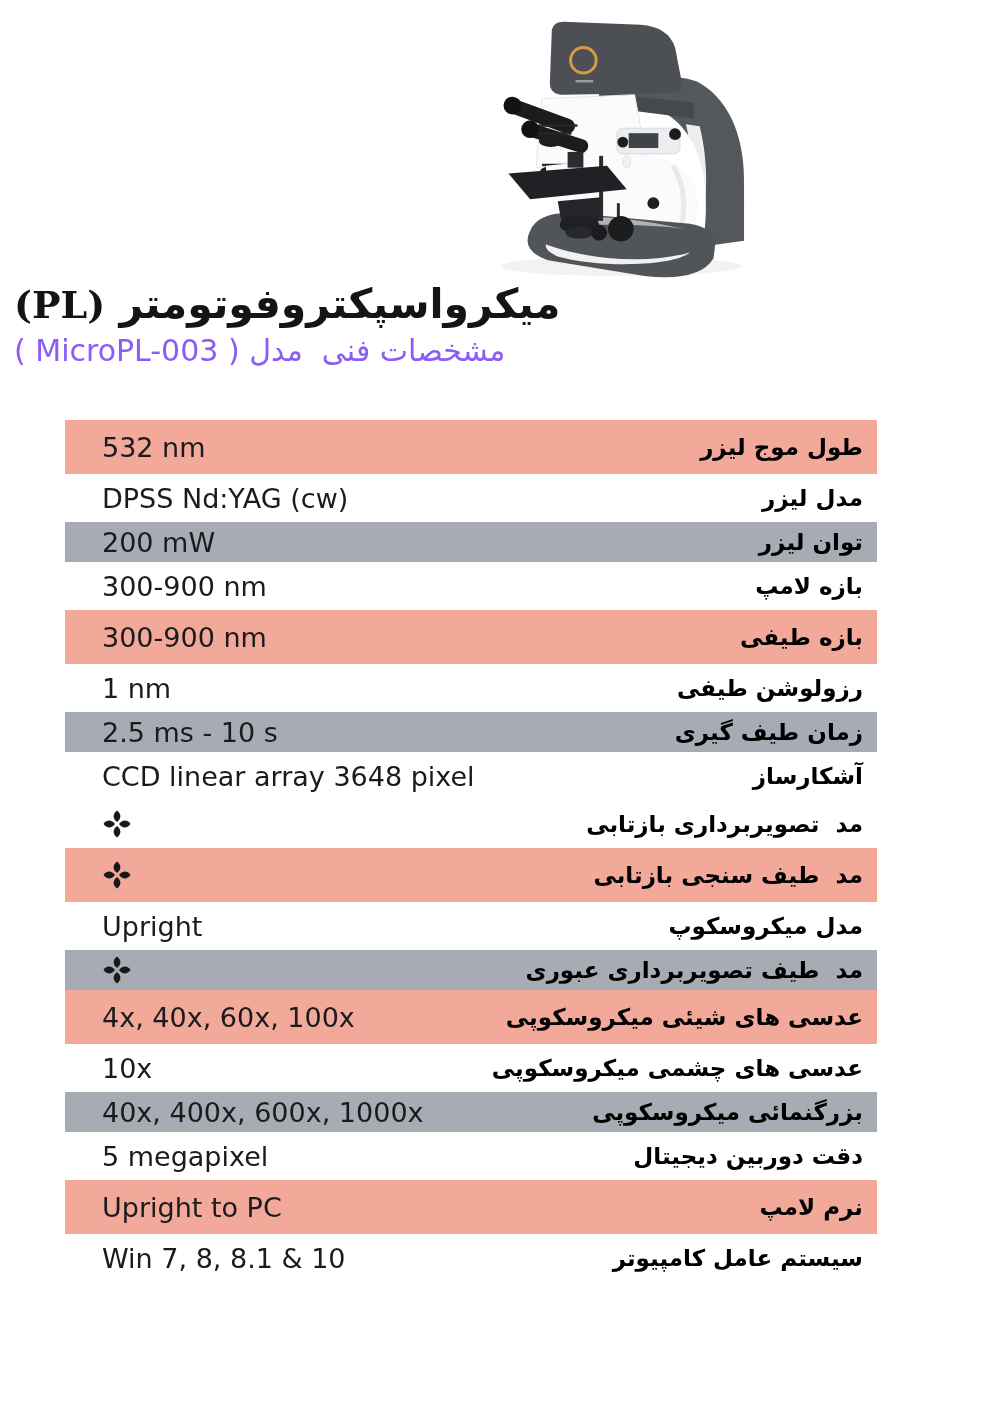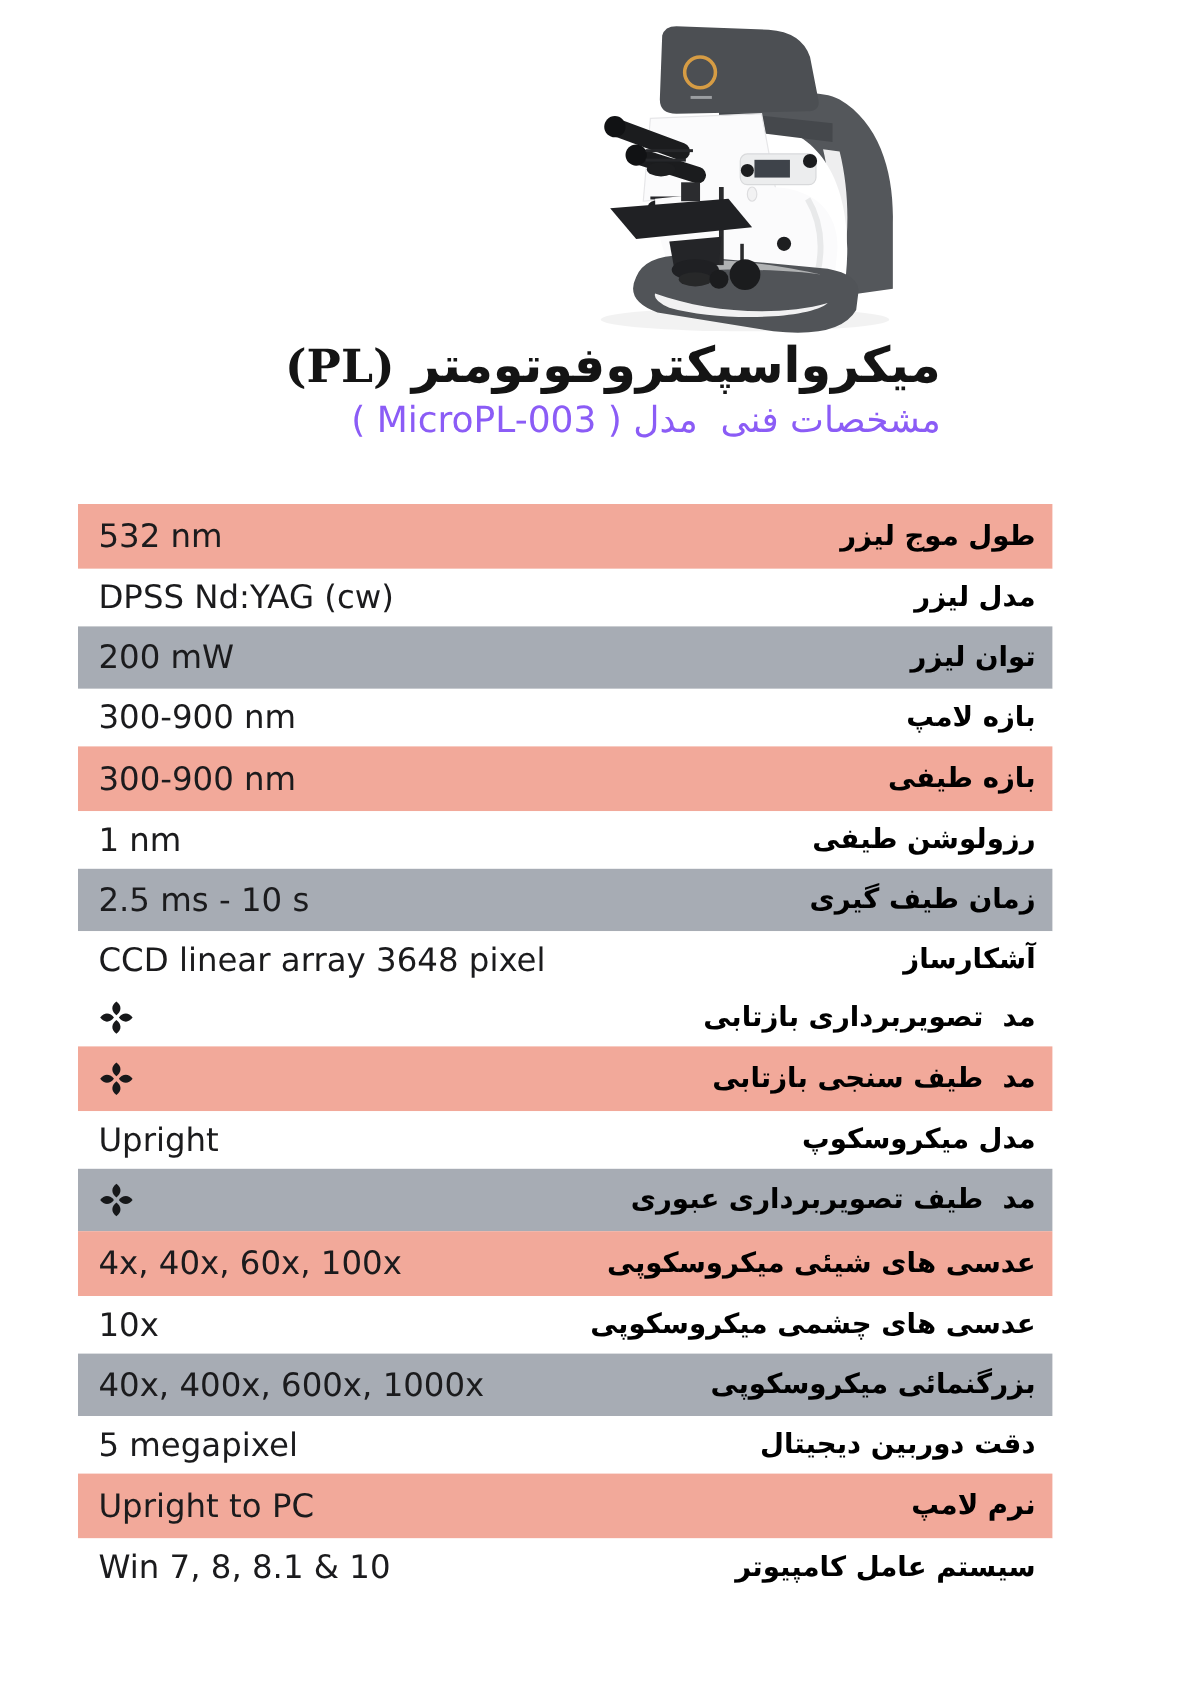--- a/index.html
+++ b/index.html
@@ -7,29 +7,29 @@
     position:relative;
     width:992px;height:1413px;
     background:#ffffff;
     overflow:hidden;
     font-family:"DejaVu Sans","Liberation Sans",sans-serif;
     color:#1b1b1d;
   }
   
   .hero{position:absolute;left:450px;top:8px;width:318px;height:276px;}
   
-  .title-block{position:absolute;top:280px;left:24px;width:760px;text-align:right;}
+  .title-block{position:absolute;top:280px;left:14px;width:760px;text-align:left;}
   .title{font-size:41px;font-weight:700;color:#141414;line-height:1.2;direction:rtl;}
   .title .title-en{font-family:"DejaVu Serif","Liberation Serif",serif;font-weight:600;font-size:38px;}
   .subtitle{margin-top:4px;font-size:30px;color:#8b5cf6;direction:rtl;white-space:pre;}
   
   .spec-table{position:absolute;left:65px;top:420px;width:812px;}
-  .row{display:flex;align-items:center;justify-content:space-between;height:48px;background:#ffffff;}
+  .row{display:flex;align-items:center;justify-content:space-between;height:48px;background:#ffffff;padding-left:20px;}
   .row.salmon{background:#F2A99A;height:54px;}
-  .row.gray{background:#A7ACB4;height:52px;align-items:center;}
+  .row.gray{background:#A7ACB4;height:40px;align-items:center;}
   .row .value{display:flex;align-items:center;padding-left:17px;font-size:27px;color:#1b1b1d;direction:ltr;}
   .row .label{padding-right:14px;font-size:23px;font-weight:700;color:#000000;direction:rtl;white-space:pre;}
   .check{display:none;width:30px;height:30px;margin-right:8px;}
   .check.show{display:inline-block;}
   .check svg{display:block;}
 </style>
 </head>
 <body>
 
 <svg width="0" height="0" style="position:absolute" aria-hidden="true">

